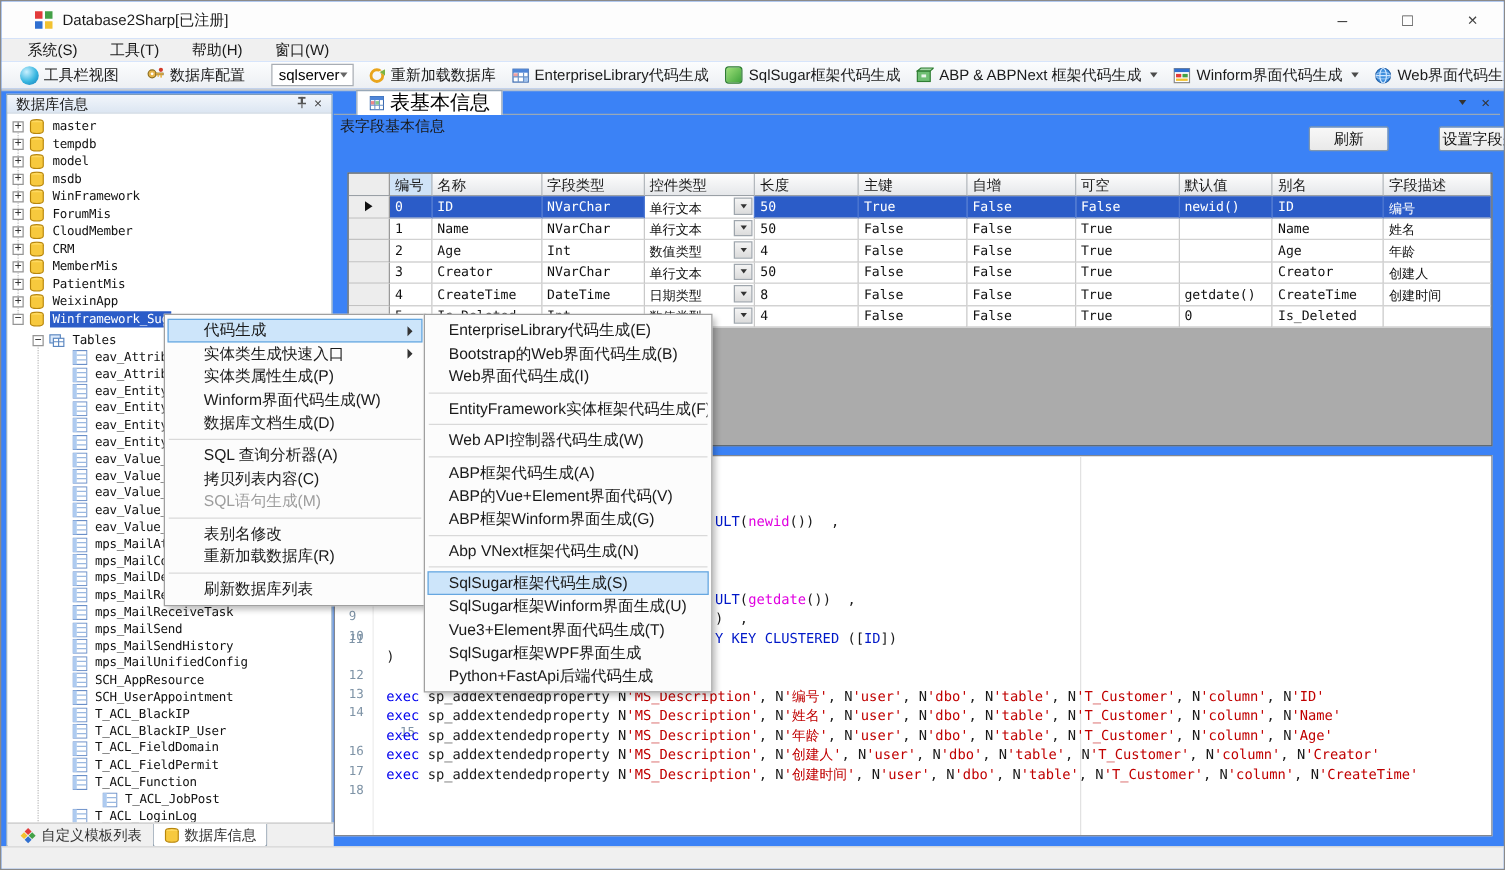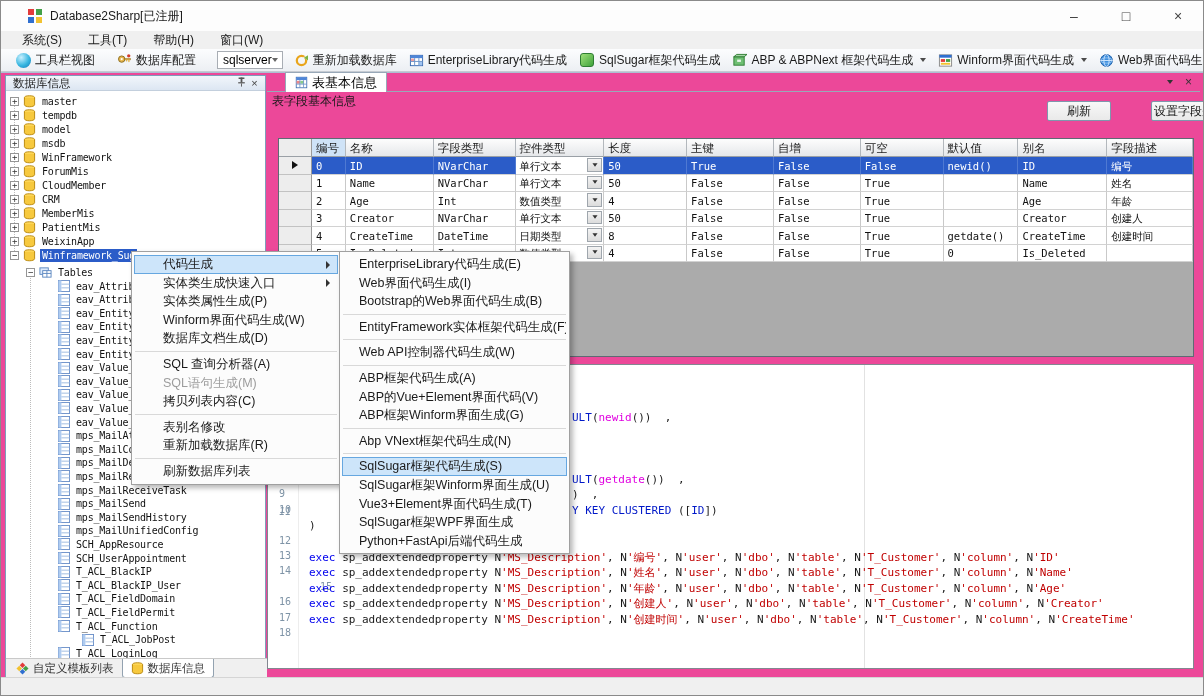--- a/index.html
+++ b/index.html
@@ -1,16 +1,16 @@
 <!DOCTYPE html>
 <html><head>
 <meta charset="utf-8">
 <style>
   html,body{margin:0;padding:0;background:#cfcfcf;font-family:"Liberation Sans",sans-serif;-webkit-font-smoothing:antialiased;}
-  #win{position:relative;width:1204px;height:696px;background:#ec4899;border:1px solid #8a8a8a;box-sizing:border-box;overflow:hidden;}
+  #win{position:relative;width:1204px;height:696px;background:#3b82f6;border:1px solid #8a8a8a;box-sizing:border-box;overflow:hidden;}
   .abs{position:absolute;}
   
   #titlebar{left:0;top:0;width:1204px;height:30px;background:#fdfdfd;display:flex;align-items:center;}
   #appicon{margin-left:26px;width:16px;height:16px;}
   #wtitle{margin-left:7px;font-size:12px;color:#1a1a1a;}
   #wincontrols{position:absolute;right:14px;top:0;height:30px;display:flex;align-items:center;gap:26px;color:#444;}
   .wbtn{width:26px;text-align:center;font-size:14px;cursor:default;}
   
   #menubar{left:0;top:30px;width:1204px;height:18px;background:#f0f0f0;display:flex;align-items:center;padding-left:8px;box-sizing:border-box;}
   .menu-item{padding:0 13px;font-size:12px;color:#1a1a1a;line-height:18px;}
@@ -36,21 +36,21 @@
   .icdb,.icleaf{margin-right:4px;flex:0 0 auto;}
   .tlabel{padding:0 2px;line-height:13px;}
   .titem.sel .tlabel{background:#2b5cc8;color:#fff;}
   .dotline{position:absolute;border-left:1px dotted #bcbcbc;width:0;}
   
   #bottom-tabs{position:absolute;left:0;top:582px;width:259px;height:19px;background:#f0f0f0;border-top:1px solid #c9c9c9;display:flex;align-items:stretch;padding-left:2px;}
   .btab{display:flex;align-items:center;gap:4px;font-size:11.5px;padding:0 8px;color:#333;}
   .btab.active{background:#fff;border:1px solid #93a2b0;border-top:none;border-radius:0 0 3px 3px;}
   
   #tabstrip{left:266px;top:71px;width:933px;height:19px;}
-  #doc-tab{position:absolute;left:18px;top:0;height:19px;background:#fff;border:1px solid #98a8b8;border-bottom:none;display:flex;align-items:center;gap:4px;padding:0 9px;font-size:13px;}
+  #doc-tab{position:absolute;left:18px;top:0;height:19px;background:#fff;border:1px solid #98a8b8;border-bottom:none;display:flex;align-items:center;gap:4px;padding:0 9px;font-size:16px;}
   #tabstrip-line{position:absolute;left:0;top:19px;width:933px;height:1px;background:#98a8b8;}
   #ts-ctrl{position:absolute;right:8px;top:3px;display:flex;gap:12px;color:#333;align-items:center;}
   
   #fp-title{left:271px;top:92px;font-size:12px;color:#1a1a1a;}
   .pbtn{position:absolute;height:20px;background:linear-gradient(#f8f8f8,#e9e9e9);border:1px solid #7f96ad;border-radius:2px;font-size:12px;color:#111;text-align:center;line-height:18px;box-sizing:border-box;}
   
   #grid{left:277px;top:137px;width:916px;height:219px;background:#ababab;border:1px solid #5f6a73;box-sizing:border-box;overflow:hidden;}
   .g-h{display:flex;height:18px;background:linear-gradient(#fdfdfd,#e4e6e9);}
   .g-hc{box-sizing:border-box;border-right:1px solid #b3b8bd;border-bottom:1px solid #9aa0a6;font-size:11.5px;color:#1a1a1a;padding:2px 0 0 4px;overflow:hidden;white-space:nowrap;}
   .g-hc.hl{background:#cfe3f7;}
@@ -749,32 +749,32 @@
     </div>
 
   <div class="menu-pop" id="ctx-menu">
       <div class="mi hl"><span>代码生成</span><span class="subarrow"></span></div>
       <div class="mi"><span>实体类生成快速入口</span><span class="subarrow"></span></div>
       <div class="mi"><span>实体类属性生成(P)</span></div>
       <div class="mi"><span>Winform界面代码生成(W)</span></div>
       <div class="mi"><span>数据库文档生成(D)</span></div>
       <div class="msep"></div>
       <div class="mi"><span>SQL 查询分析器(A)</span></div>
+      <div class="mi"><span>拷贝列表内容(C)</span></div>
       <div class="mi dis"><span>SQL语句生成(M)</span></div>
-      <div class="mi"><span>拷贝列表内容(C)</span></div>
       <div class="msep"></div>
       <div class="mi"><span>表别名修改</span></div>
       <div class="mi"><span>重新加载数据库(R)</span></div>
       <div class="msep"></div>
       <div class="mi"><span>刷新数据库列表</span></div>
     </div>
   <div class="menu-pop" id="sub-menu">
       <div class="mi"><span>EnterpriseLibrary代码生成(E)</span></div>
+      <div class="mi"><span>Bootstrap的Web界面代码生成(B)</span></div>
       <div class="mi"><span>Web界面代码生成(I)</span></div>
-      <div class="mi"><span>Bootstrap的Web界面代码生成(B)</span></div>
       <div class="msep"></div>
       <div class="mi"><span>EntityFramework实体框架代码生成(F)</span></div>
       <div class="msep"></div>
       <div class="mi"><span>Web API控制器代码生成(W)</span></div>
       <div class="msep"></div>
       <div class="mi"><span>ABP框架代码生成(A)</span></div>
       <div class="mi"><span>ABP的Vue+Element界面代码(V)</span></div>
       <div class="mi"><span>ABP框架Winform界面生成(G)</span></div>
       <div class="msep"></div>
       <div class="mi"><span>Abp VNext框架代码生成(N)</span></div>

